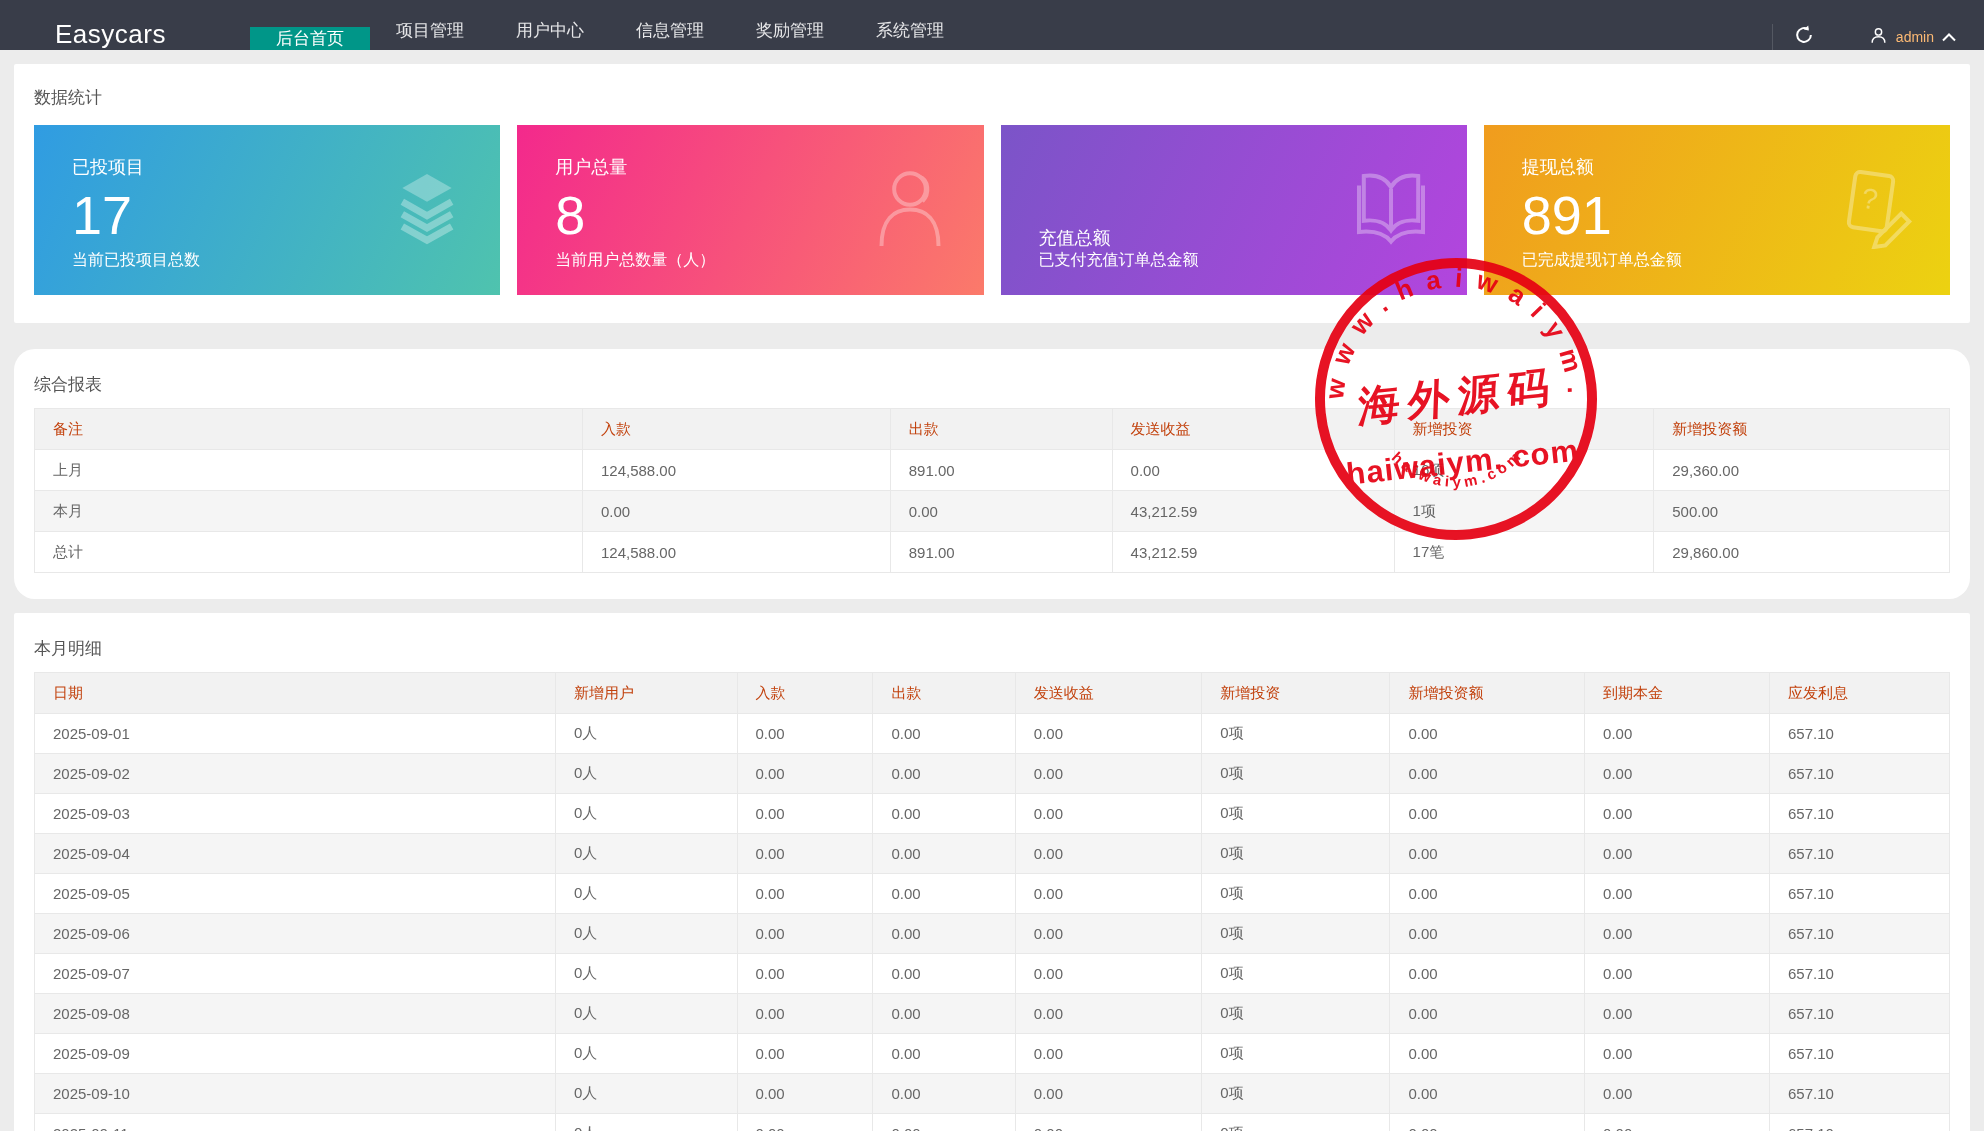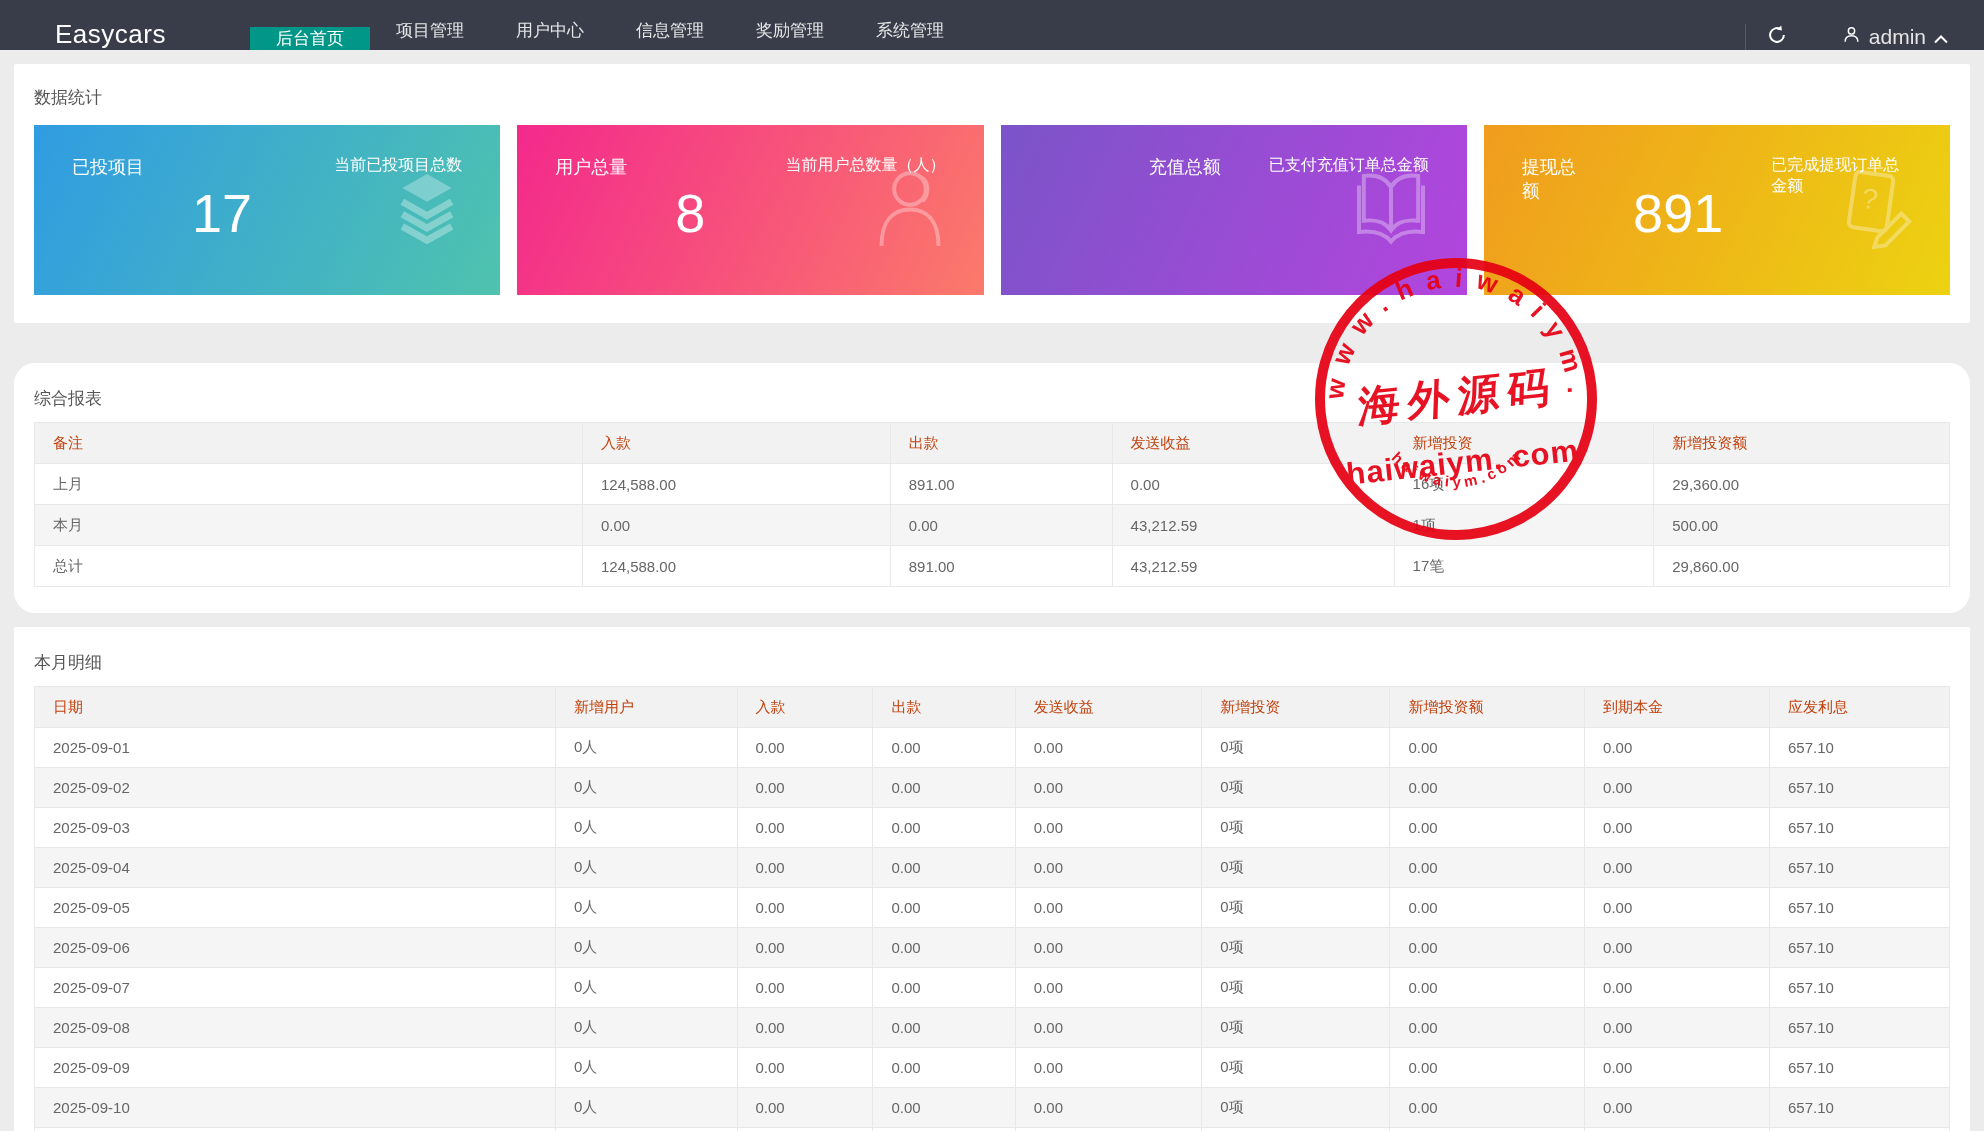--- a/index.html
+++ b/index.html
@@ -8,32 +8,32 @@
   .navbar{height:50px;background:#393D49;display:flex;align-items:flex-end;position:relative;z-index:5;}
   .logo{width:195px;display:flex;align-items:center;padding-left:55px;color:#fff;
     font-size:26px;font-weight:400;letter-spacing:.5px;}
   .nav-items{display:flex;align-items:stretch;}
   .nav-item{display:flex;align-items:center;padding:0 26px;font-size:17px;
     color:rgba(255,255,255,.88);cursor:pointer;}
   .nav-item.active{background:#009688;color:#fff;margin-top:17px;}
   .nav-right{margin-left:auto;display:flex;align-items:stretch;}
   .nav-icon-btn{width:62px;display:flex;align-items:center;justify-content:center;
     border-left:1px solid rgba(255,255,255,.14);cursor:pointer;}
-  .nav-user{display:flex;align-items:center;gap:8px;padding:0 36px 0 34px;color:#e5e5e5;
-    font-size:21px;cursor:pointer;}
+  .nav-user{display:flex;align-items:center;gap:8px;padding:0 28px 0 34px;color:#fdba74;
+    font-size:14px;cursor:pointer;}
   
   .content{padding:14px 14px 0;}
   .panel{background:#fff;border-radius:2px;}
   .panel-title{font-size:17px;color:#555;}
   
-  .panel-stats{padding:22px 20px 28px;margin-bottom:40px;}
+  .panel-stats{padding:22px 20px 28px;margin-bottom:26px;}
   .panel-stats .panel-title{margin-bottom:16px;}
   .cards{display:flex;gap:17px;}
   .stat-card{flex:1;height:170px;position:relative;color:#fff;padding:30px 38px 24px;
-    box-sizing:border-box;display:flex;flex-direction:row;gap:48px;}
+    box-sizing:border-box;display:flex;flex-direction:column;}
   .card-label{font-size:18px;}
   .card-value{font-size:54px;font-weight:400;flex:1;display:flex;align-items:center;line-height:1;}
   .card-desc{font-size:16px;}
   .card-icon{position:absolute;right:36px;top:50%;transform:translateY(-50%);opacity:.32;}
   
   .panel-report{padding:24px 20px 26px;margin-bottom:14px;border-radius:21px;}
   .panel-detail{padding:24px 20px 20px;}
   .panel-report .panel-title,.panel-detail .panel-title{margin-bottom:12px;}
   table.data-table{width:100%;border-collapse:collapse;border:1px solid #e6e6e6;
     font-size:15px;color:#666;table-layout:fixed;}

